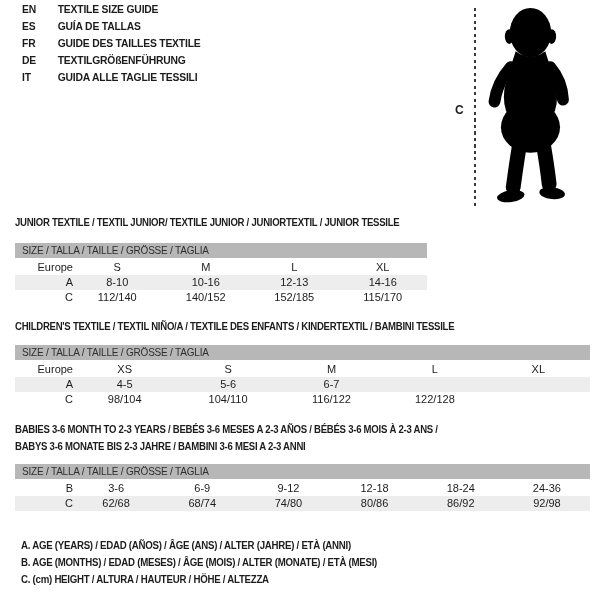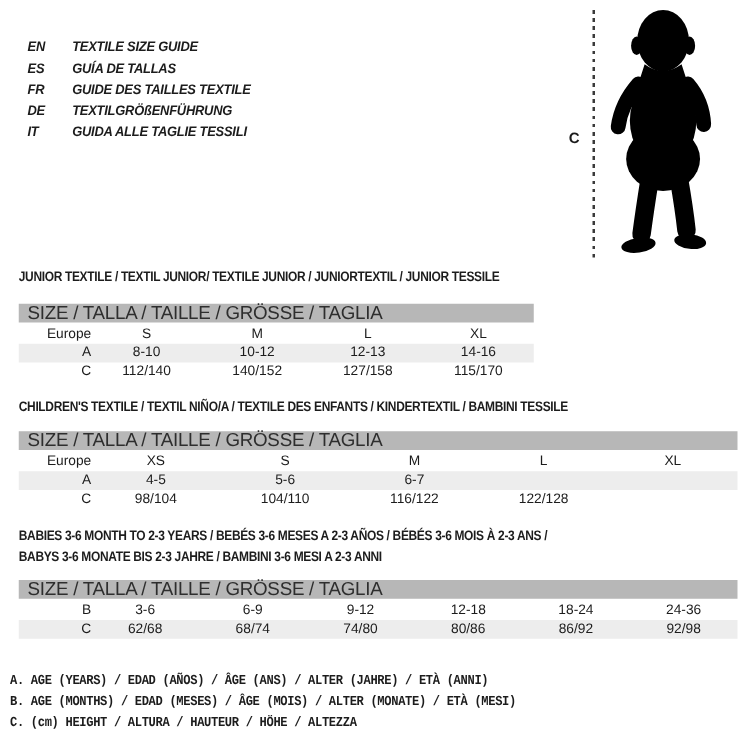--- a/index.html
+++ b/index.html
@@ -11,21 +11,21 @@
   html,body{background:#fff;}
   .canvas{
     position:relative;
     width:600px;height:600px;
     background:#fff;
     font-family:"Liberation Sans", sans-serif;
     color:var(--ink);
     overflow:hidden;
   }
   
-  .langs{position:absolute;left:22px;top:30px;font-style:italic;}
+  .langs{position:absolute;left:22px;top:1px;}
   .lang-row{
     display:flex;height:17px;line-height:17px;
     font-size:11px;font-weight:700;
     transform:scaleX(.94);transform-origin:left center;
     letter-spacing:-.2px;white-space:nowrap;
   }
   .lang-code{width:38px;flex:0 0 38px;}
   
   .dashline{
     position:absolute;left:474px;top:8px;width:2px;height:198px;
@@ -40,32 +40,32 @@
   .tbl-title{
     position:absolute;left:15px;
     font-size:11px;font-weight:700;letter-spacing:-.3px;
     transform:scaleX(.87);transform-origin:left center;
     white-space:nowrap;
   }
   .tbl{position:absolute;left:15px;font-size:11px;}
   .band{
     height:15px;line-height:15px;background:var(--band);
     color:#2e2e2e;padding-left:7px;margin-bottom:2px;
-    font-size:15px;letter-spacing:-.2px;white-space:nowrap;
+    font-size:10px;letter-spacing:-.2px;white-space:nowrap;
   }
   .trow{
     display:grid;
     grid-template-columns:58px repeat(var(--cols),1fr);
     height:15px;line-height:15px;
   }
   .trow.shaded{background:var(--shade);}
   .rlabel{padding-left:7px;text-align:right;}
   .cell{text-align:center;}
   
-  .notes{position:absolute;left:8px;top:537px;font-family:Liberation Mono, monospace;}
+  .notes{position:absolute;left:21px;top:537px;}
   .note-line{
     font-size:11px;font-weight:700;letter-spacing:-.3px;
     height:17px;line-height:17px;white-space:nowrap;
     transform:scaleX(.88);transform-origin:left center;
   }
 </style>
 </head>
 <body>
 
 <div class="canvas">
@@ -118,29 +118,29 @@
       <div class="trow">
         <span class="rlabel">Europe</span>
         <span class="cell">S</span>
         <span class="cell">M</span>
         <span class="cell">L</span>
         <span class="cell">XL</span>
       </div>
       <div class="trow shaded">
         <span class="rlabel">A</span>
         <span class="cell">8-10</span>
-        <span class="cell">10-12</span>
+        <span class="cell">10-16</span>
         <span class="cell">12-13</span>
         <span class="cell">14-16</span>
       </div>
       <div class="trow">
         <span class="rlabel">C</span>
         <span class="cell">112/140</span>
         <span class="cell">140/152</span>
-        <span class="cell">127/158</span>
+        <span class="cell">152/185</span>
         <span class="cell">115/170</span>
       </div>
     </div>
 
   <div class="tbl-title" style="top:320px">CHILDREN'S TEXTILE / TEXTIL NIÑO/A / TEXTILE DES ENFANTS / KINDERTEXTIL / BAMBINI TESSILE</div>
   <div class="tbl" style="top: 345px; width: 575px; --cols: 5;">
       <div class="band">SIZE / TALLA / TAILLE / GRÖSSE / TAGLIA</div>
       <div class="trow">
         <span class="rlabel">Europe</span>
         <span class="cell">XS</span>

